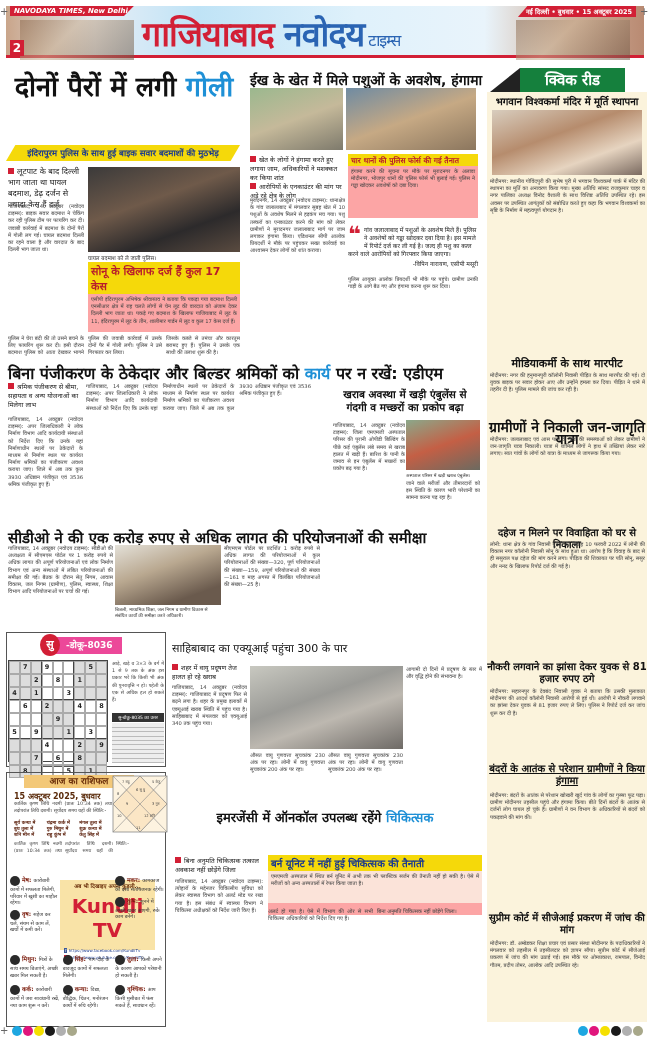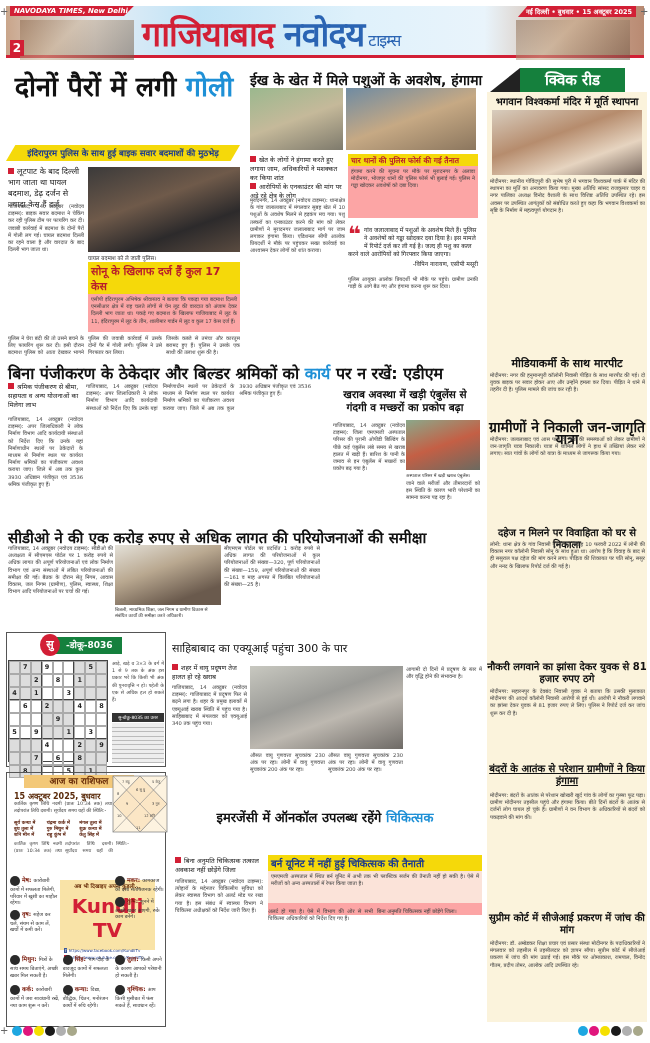--- a/index.html
+++ b/index.html
@@ -26,21 +26,21 @@
   .photo { background: linear-gradient(160deg,#3b3a3a,#6f5a4a 40%,#2c2a2b 70%,#5a4b40); }
   .caption { font-size: 5.5px; color: #333; }
   .yellow-box { background: #fca5a5; }
   .section-head { font-weight: bold; color: #111; white-space: nowrap; }
   .accent-blue { color: #1e90d6; }
   .quick-tab { left: 520px; top: 68px; width: 105px; height: 24px; background: #15803d; color: #fff; font-size: 15px; font-weight: bold; text-align: center; line-height: 24px; }
   .quick-tri { left: 490px; top: 68px; width: 30px; height: 24px; background: #222; clip-path: polygon(100% 0,100% 100%,0 100%); }
   .side-col { left: 487px; top: 92px; width: 160px; height: 930px; background: #fbf3dc; }
   .side-head { font-size: 10px; font-weight: bold; color: #111; text-align: center; width: 160px; left: 487px; line-height: 12px; }
   .sudoku-box { left: 6px; top: 632px; width: 160px; height: 135px; border: 1px solid #555; }
-  .sudoku-title { left: 46px; top: 637px; width: 76px; height: 17px; background: #15803d; color: #fff; font-size: 9px; font-weight: bold; line-height: 17px; padding-left: 20px; }
+  .sudoku-title { left: 46px; top: 637px; width: 76px; height: 17px; background: #ec4899; color: #fff; font-size: 9px; font-weight: bold; line-height: 17px; padding-left: 20px; }
   .sudoku-logo { left: 40px; top: 634px; width: 20px; height: 22px; background: #d21f35; color: #fff; border-radius: 50%; font-size: 11px; font-weight: bold; text-align: center; line-height: 22px; }
   .sudoku-grid { left: 8px; top: 660px; width: 100px; height: 102px; display: grid; grid-template-columns: repeat(9,1fr); grid-template-rows: repeat(9,1fr); border: 1px solid #444; }
   .sudoku-grid div { border: 0.5px solid #aaa; font-size: 6.5px; font-weight: bold; text-align: center; line-height: 11px; color: #222; }
   .sudoku-grid div.shade { background: #ddd; }
   .sudoku-grid div.br { border-right: 1.2px solid #444; }
   .sudoku-grid div.bb { border-bottom: 1.2px solid #444; }
   .rashi-box { left: 6px; top: 772px; width: 160px; height: 255px; border: 1px solid #555; }
   .rashi-title { left: 24px; top: 775px; width: 110px; height: 13px; background: #f3c878; font-size: 9px; font-weight: bold; color: #6a2e0a; text-align: center; line-height: 13px; }
   .rashi-date { left: 14px; top: 790px; font-size: 8px; font-weight: bold; color: #5a2b0b; }
   .kundli-chart { left: 112px; top: 775px; width: 56px; height: 58px; }

